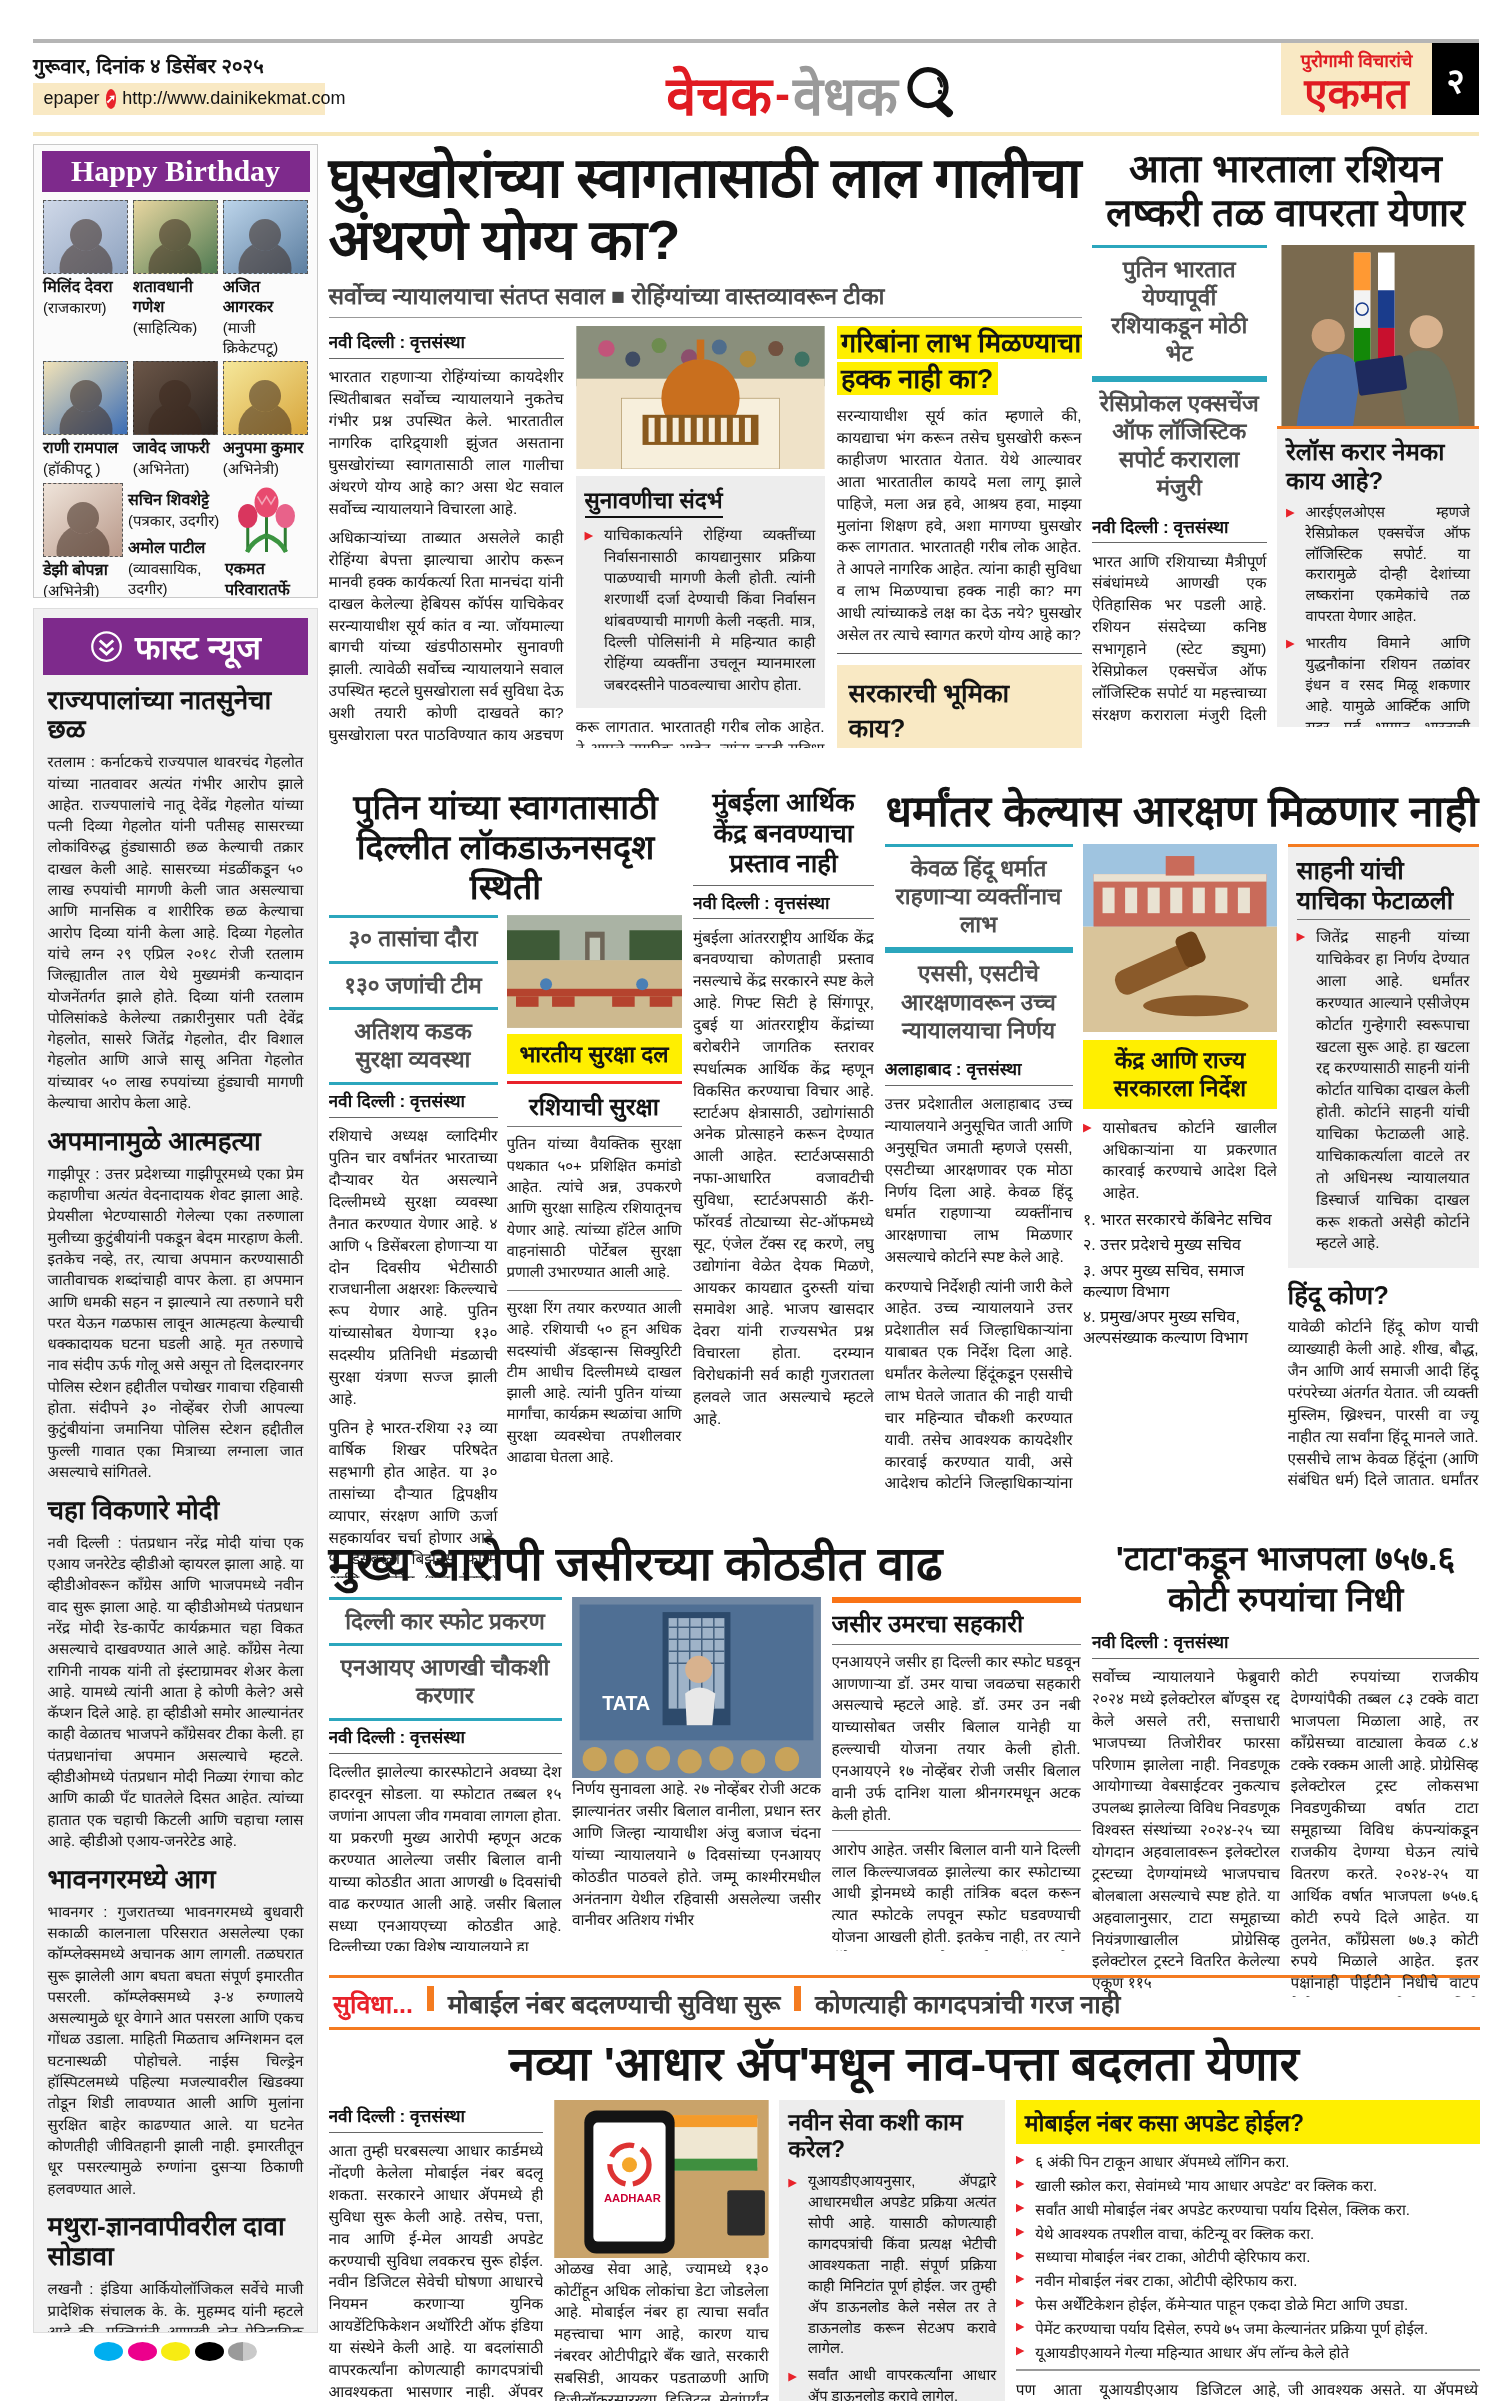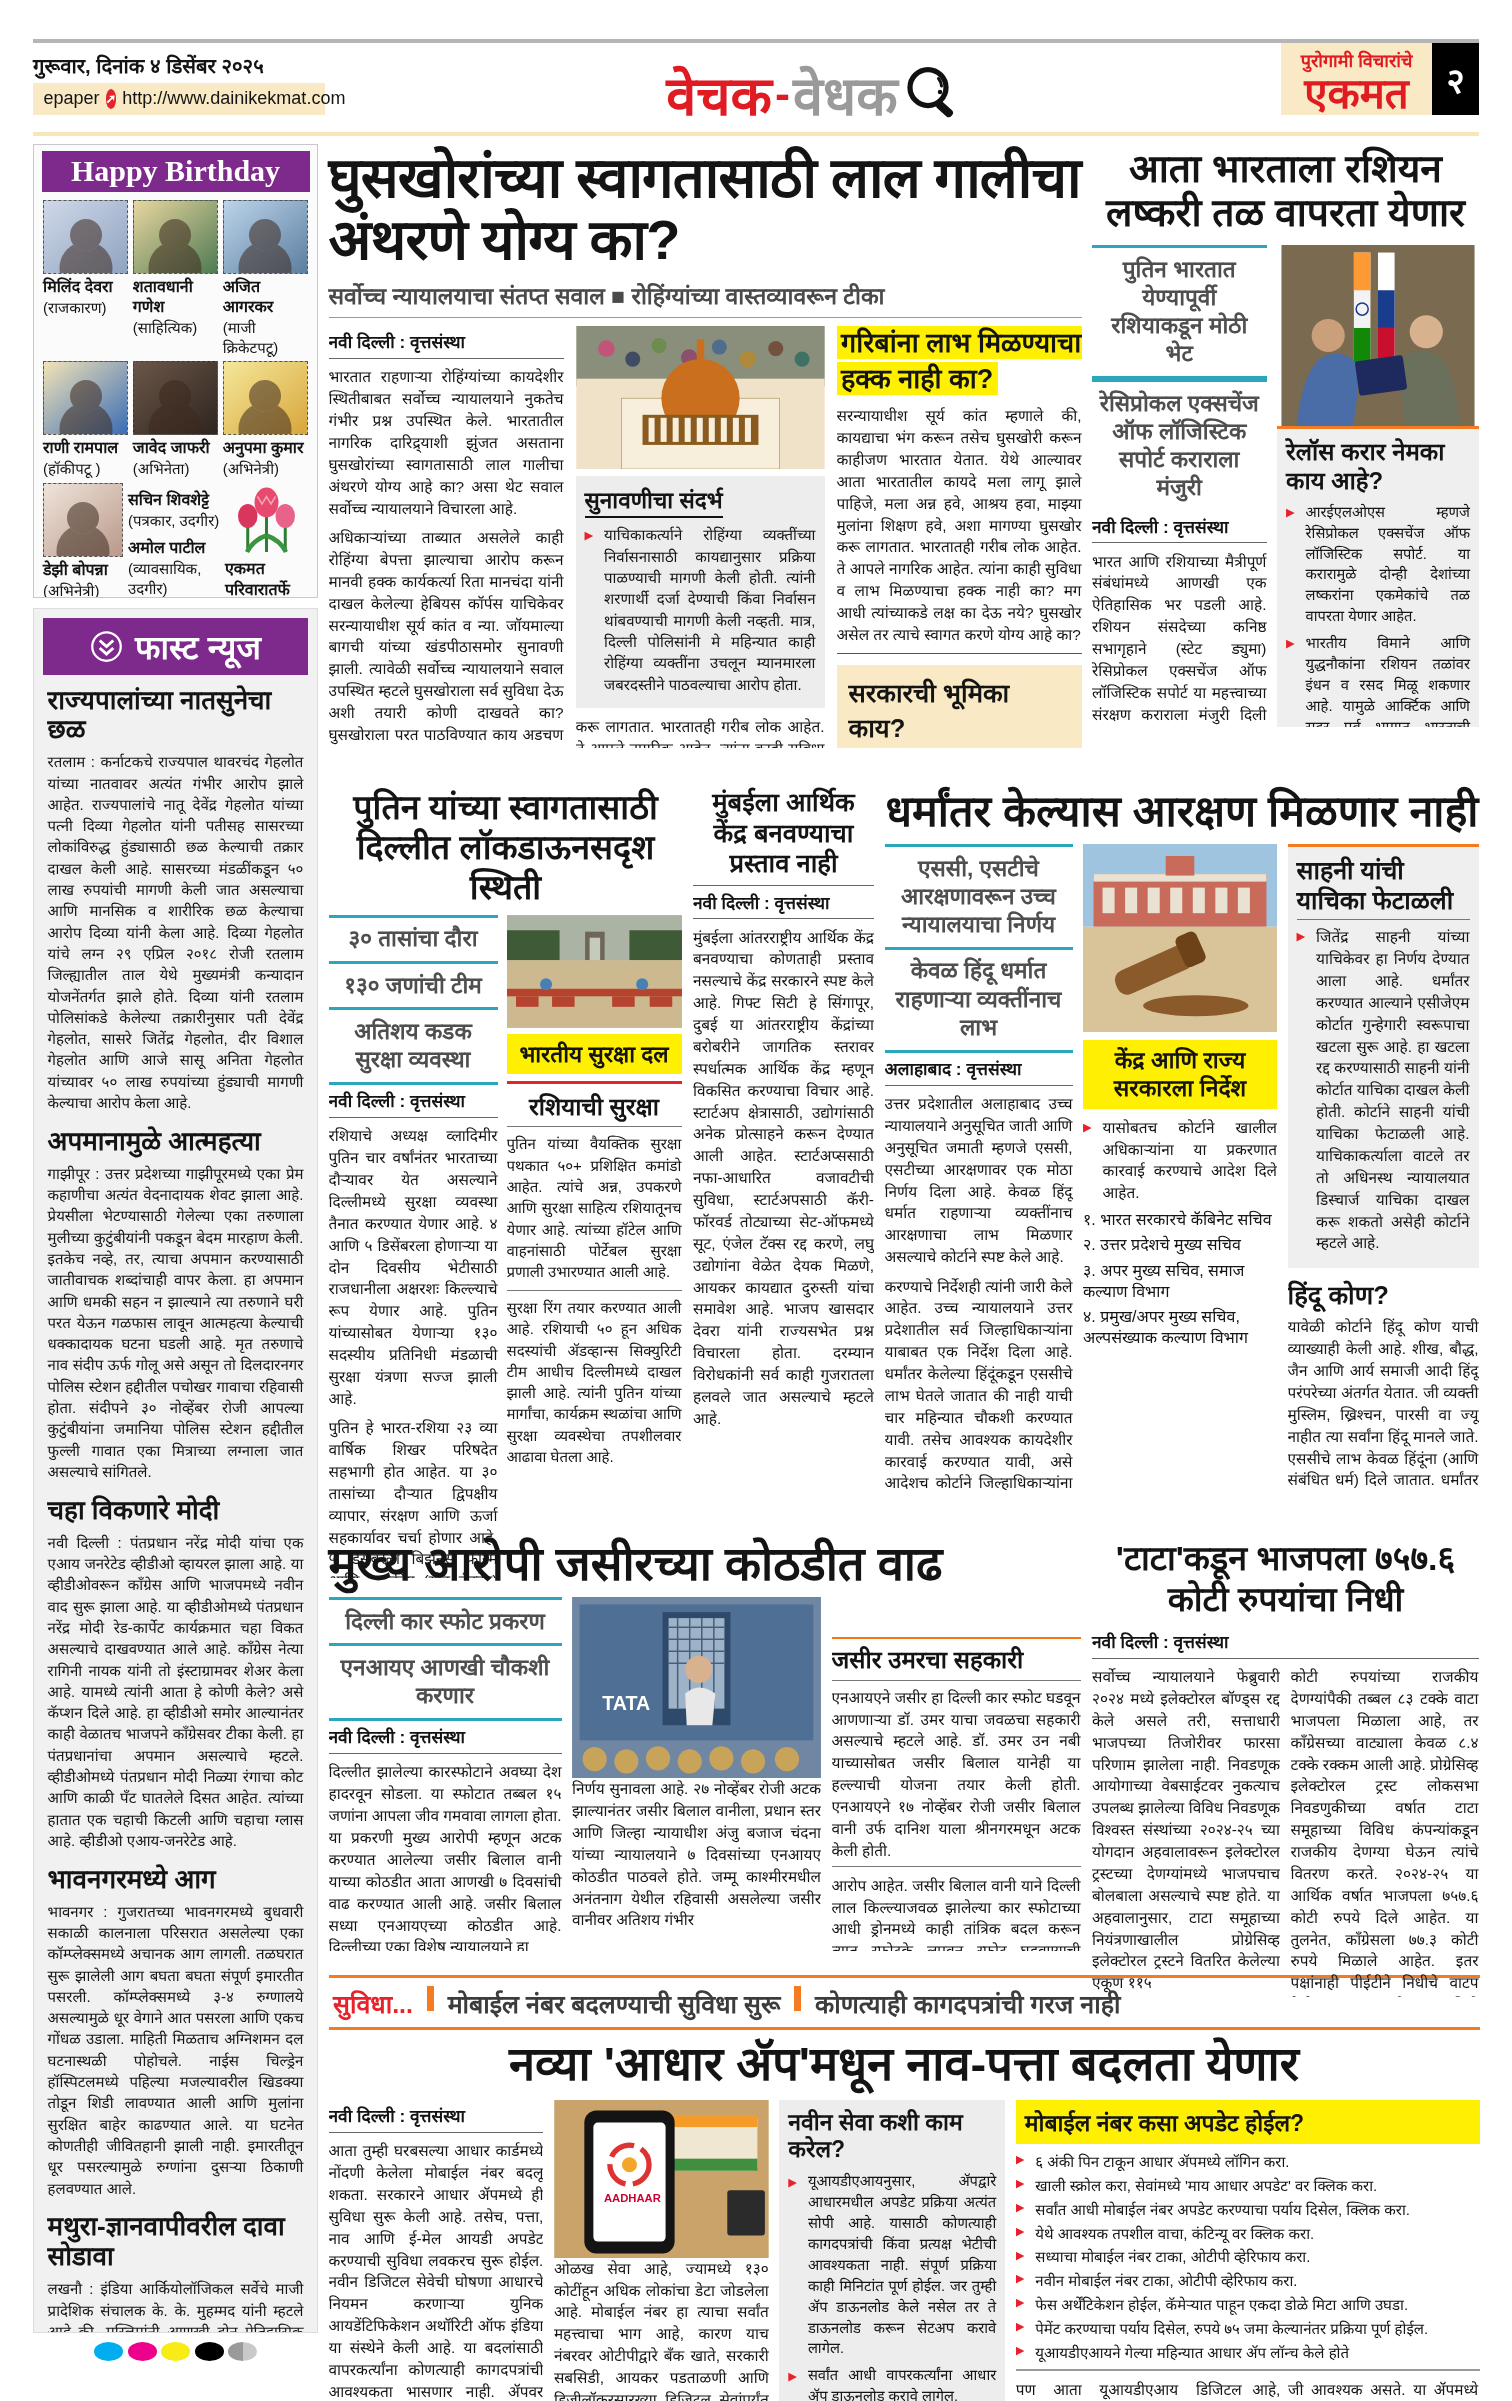--- a/index.html
+++ b/index.html
@@ -106,21 +106,21 @@
   .numlist div{font-size:16px;margin-bottom:4.5px;line-height:1.3;}
   .sahani{background:#efefef;border-top:3.8px solid #f47b20;padding:7.5px 9px;}
   .sahani h4{font-size:25px;line-height:1.2;margin:0 0 6px 0;border-bottom:1.5px solid #777;padding-bottom:4.5px;}
   .hindu h4{font-size:25.6px;margin:9px 0 4.5px 0;}
   
   .row-bot{display:flex;gap:10.5px;height:428px;margin-top:9px;}
   .jasir{width:753px;flex:0 0 753px;}
   .jasir h2{font-size:47px;line-height:1.1;margin:0 0 7.5px 0;}
   .j-cols{display:flex;gap:10.5px;height:354px;}
   .jc1{width:233px;}  .jc2{width:249px;}  .jc3{width:249px;}
-  .partner{border-top:2px solid #f97316;margin-top:40px;}
+  .partner{border-top:6px solid #f97316;}
   .partner h4{font-size:24px;margin:3px 0 6px 0;border-bottom:1.5px solid #777;padding-bottom:4.5px;}
   .partner .body-txt{border-bottom:1.5px solid #777;padding-bottom:4.5px;}
   .tata{width:387px;flex:0 0 387px;}
   .tata h2{font-size:34px;line-height:1.2;text-align:center;margin:0 0 6px 0;}
   .t-cols{display:flex;gap:10.5px;height:331px;}
   .tc{width:188px;}
   
   .suvidha{border-top:3px solid #f47b20;border-bottom:3px solid #f47b20;margin-top:9px;padding:7.5px 4.5px;display:flex;gap:13.6px;font-weight:800;font-size:25px;color:#3c3c3c;}
   .suvidha .lbl{color:#e8222a;}
   .sep{width:7.5px;height:25.6px;background:#f47b20;}
@@ -436,22 +436,22 @@
         <article class="mumbai col">
           <h2>मुंबईला आर्थिक केंद्र बनवण्याचा प्रस्ताव नाही</h2>
           <div class="dl topline">नवी दिल्ली : वृत्तसंस्था</div>
           <p class="body-txt">मुंबईला आंतरराष्ट्रीय आर्थिक केंद्र बनवण्याचा कोणताही प्रस्ताव नसल्याचे केंद्र सरकारने स्पष्ट केले आहे. गिफ्ट सिटी हे सिंगापूर, दुबई या आंतरराष्ट्रीय केंद्रांच्या बरोबरीने जागतिक स्तरावर स्पर्धात्मक आर्थिक केंद्र म्हणून विकसित करण्याचा विचार आहे. स्टार्टअप क्षेत्रासाठी, उद्योगांसाठी अनेक प्रोत्साहने करून देण्यात आली आहेत. स्टार्टअप्ससाठी नफा-आधारित वजावटीची सुविधा, स्टार्टअपसाठी कॅरी-फॉरवर्ड तोट्याच्या सेट-ऑफमध्ये सूट, एंजेल टॅक्स रद्द करणे, लघु उद्योगांना वेळेत देयक मिळणे, आयकर कायद्यात दुरुस्ती यांचा समावेश आहे. भाजप खासदार देवरा यांनी राज्यसभेत प्रश्न विचारला होता. दरम्यान विरोधकांनी सर्व काही गुजरातला हलवले जात असल्याचे म्हटले आहे.</p>
         </article>
 
         <article class="dharm">
           <h2>धर्मांतर केल्यास आरक्षण मिळणार नाही</h2>
           <div class="d-cols">
             <div class="dc1 col">
+              <div class="kicker last">केवळ हिंदू धर्मात राहणाऱ्या व्यक्तींनाच लाभ</div>
               <div class="kicker">एससी, एसटीचे आरक्षणावरून उच्च न्यायालयाचा निर्णय</div>
-              <div class="kicker last">केवळ हिंदू धर्मात राहणाऱ्या व्यक्तींनाच लाभ</div>
               <div class="dl">अलाहाबाद : वृत्तसंस्था</div>
               <p class="body-txt">उत्तर प्रदेशातील अलाहाबाद उच्च न्यायालयाने अनुसूचित जाती आणि अनुसूचित जमाती म्हणजे एससी, एसटीच्या आरक्षणावर एक मोठा निर्णय दिला आहे. केवळ हिंदू धर्मात राहणाऱ्या व्यक्तींनाच आरक्षणाचा लाभ मिळणार असल्याचे कोर्टाने स्पष्ट केले आहे.</p>
               <p class="body-txt">करण्याचे निर्देशही त्यांनी जारी केले आहेत. उच्च न्यायालयाने उत्तर प्रदेशातील सर्व जिल्हाधिकाऱ्यांना याबाबत एक निर्देश दिला आहे. धर्मांतर केलेल्या हिंदूंकडून एससीचे लाभ घेतले जातात की नाही याची चार महिन्यात चौकशी करण्यात यावी. तसेच आवश्यक कायदेशीर कारवाई करण्यात यावी, असे आदेशच कोर्टाने जिल्हाधिकाऱ्यांना दिले आहेत. तसेच ख्रिश्चन धर्म स्वीकारलेल्या व्यक्तीने स्वतः हिंदू असल्याचे भासवण्याचा प्रयत्न केला आहे.</p>
             </div>
             <div class="dc2 col">
               <div class="phbox">
                 <svg class="ph" width="194" height="188" viewBox="0 0 258 250">
                   <rect width="258" height="110" fill="#9fc4e0"></rect>
                   <rect x="14" y="40" width="230" height="70" fill="#c96b5a"></rect>
                   <rect x="14" y="40" width="230" height="10" fill="#e9e2d2"></rect>

